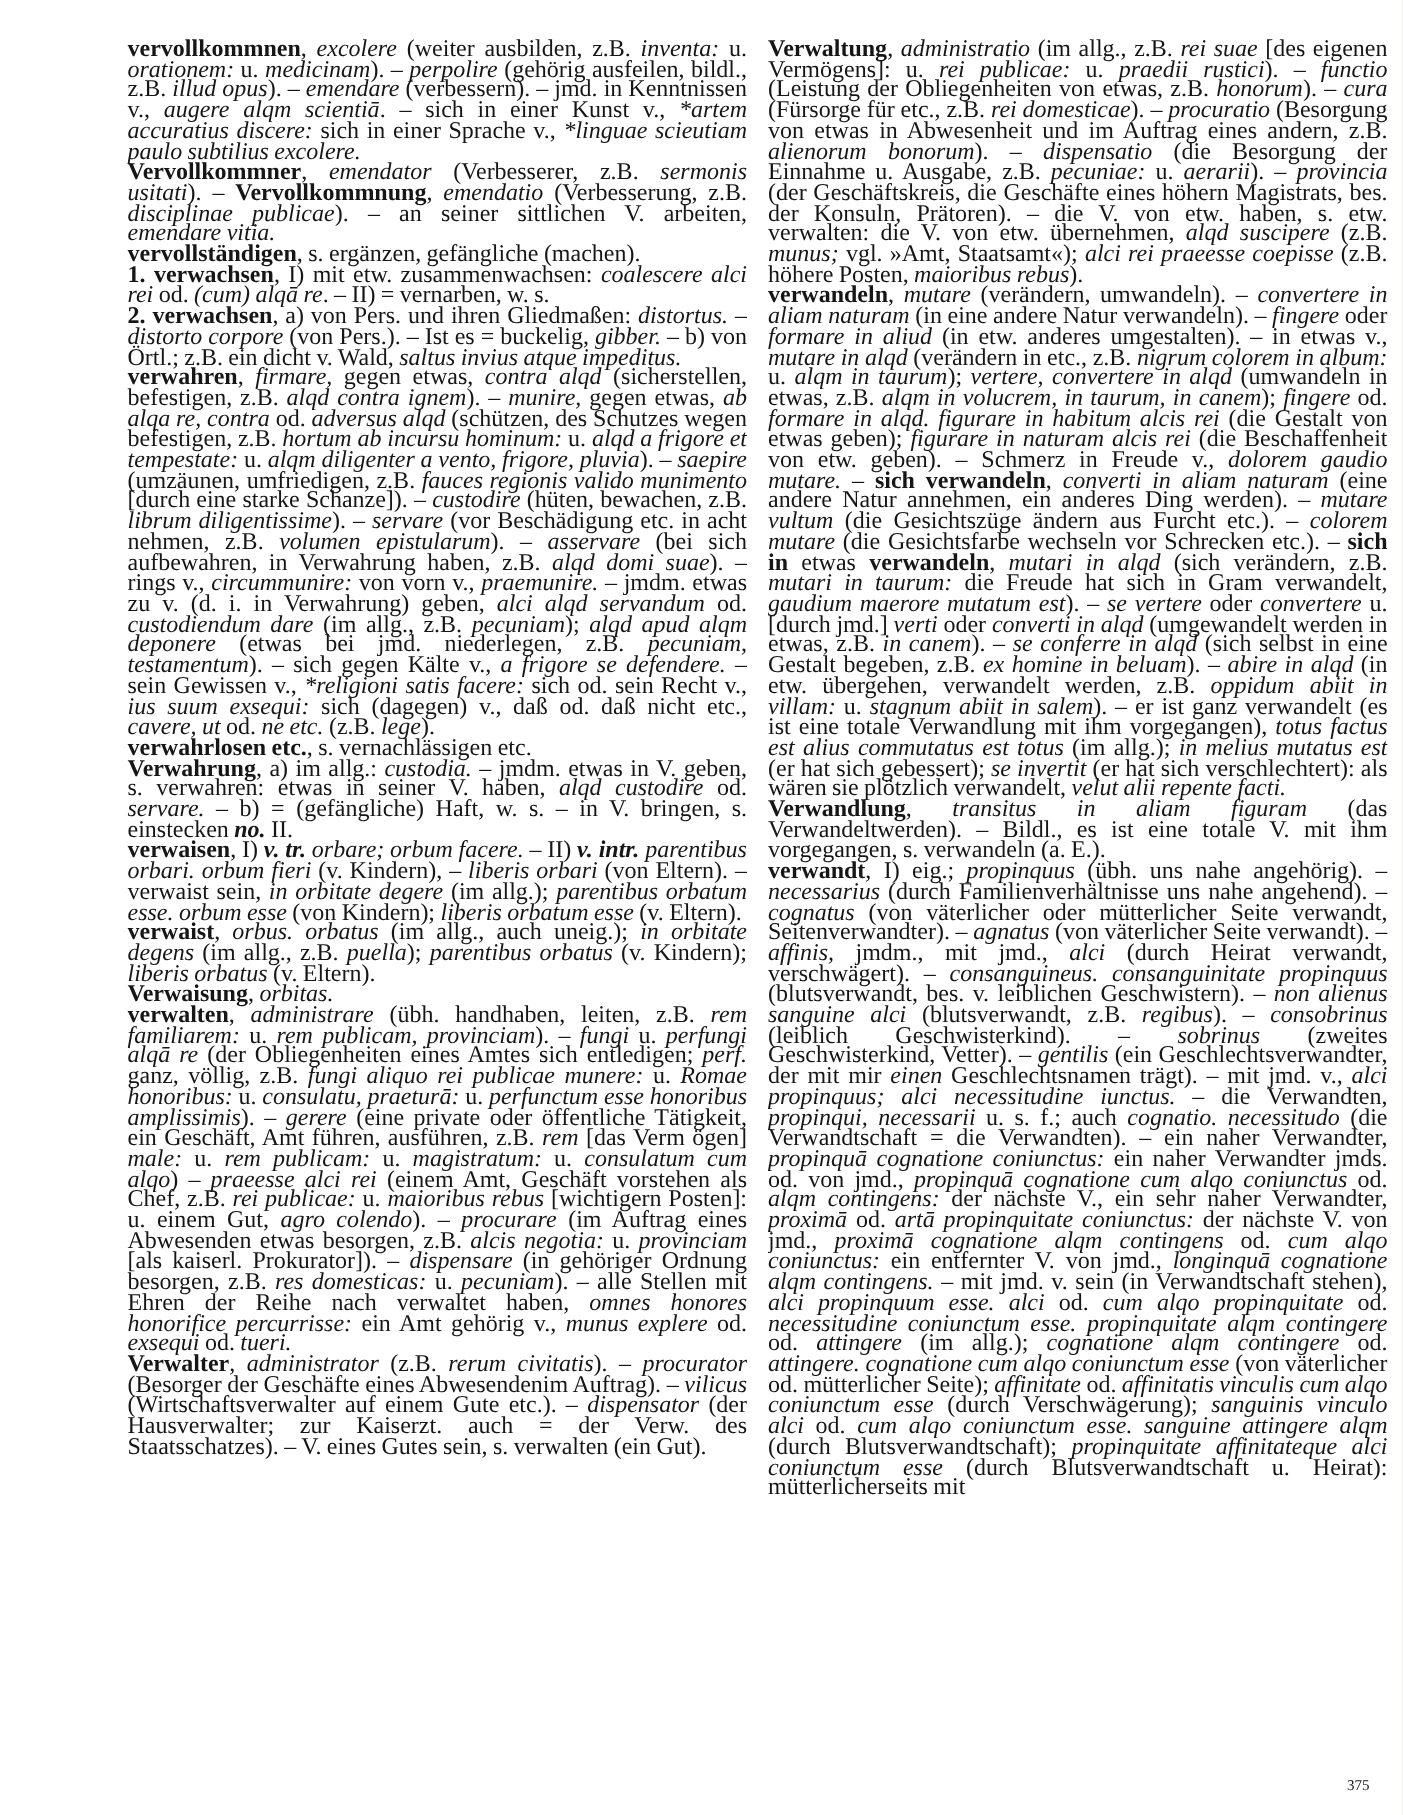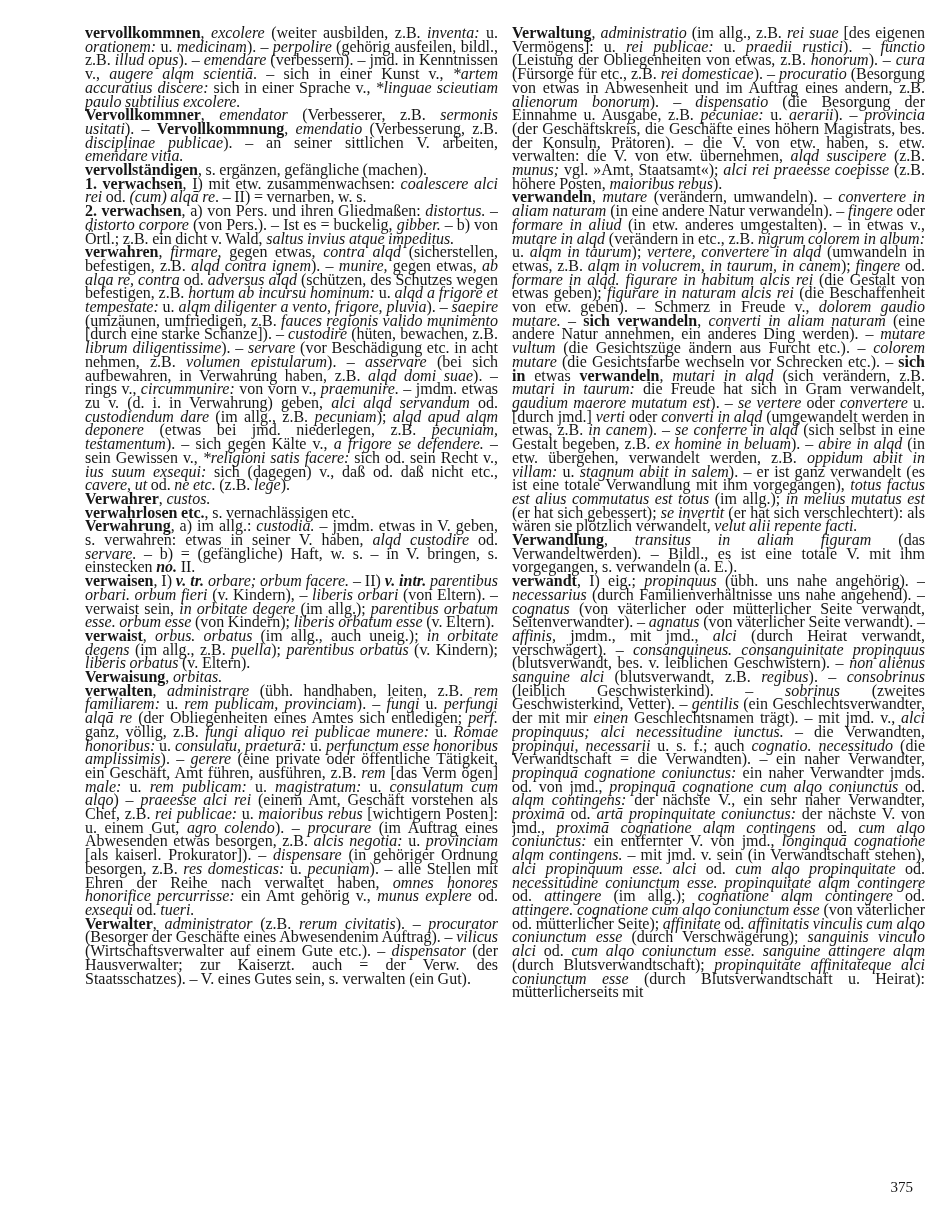--- a/index.html
+++ b/index.html
@@ -33,37 +33,36 @@
     word-spacing:-0.4px;
   }
   .col p.entry{margin:0;padding:0;}
   .r-b{font-weight:bold;font-style:normal;}
   .r-i{font-style:italic;font-weight:normal;}
   .r-bi{font-weight:bold;font-style:italic;}
   .r-n{font-weight:normal;font-style:normal;}
   .page-number{
     position:absolute;
     right:22px;bottom:14px;
-    font-size:15px;
+    font-size:10px;
     color:#161616;
   }
 </style>
 </head>
 <body>
 
 <div class="page">
   <div class="columns">
     <div class="col">
         <p class="entry"><span class="r-b">vervollkommnen</span><span class="r-n">, </span><span class="r-i">excolere</span><span class="r-n"> (weiter ausbilden, z.B. </span><span class="r-i">inventa:</span><span class="r-n"> u. </span><span class="r-i">orationem:</span><span class="r-n"> u. </span><span class="r-i">medicinam</span><span class="r-n">). – </span><span class="r-i">perpolire</span><span class="r-n"> (gehörig ausfeilen, bildl., z.B. </span><span class="r-i">illud opus</span><span class="r-n">). – </span><span class="r-i">emendare</span><span class="r-n"> (verbessern). – jmd. in Kenntnissen v., </span><span class="r-i">augere alqm scientiā</span><span class="r-n">. – sich in einer Kunst v., </span><span class="r-i">*artem accuratius discere:</span><span class="r-n"> sich in einer Sprache v., </span><span class="r-i">*linguae scieutiam paulo subtilius excolere.</span></p>
         <p class="entry"><span class="r-b">Vervollkommner</span><span class="r-n">, </span><span class="r-i">emendator</span><span class="r-n"> (Verbesserer, z.B. </span><span class="r-i">sermonis usitati</span><span class="r-n">). – </span><span class="r-b">Vervollkommnung</span><span class="r-n">, </span><span class="r-i">emendatio</span><span class="r-n"> (Verbesserung, z.B. </span><span class="r-i">disciplinae publicae</span><span class="r-n">). – an seiner sittlichen V. arbeiten, </span><span class="r-i">emendare vitia.</span></p>
         <p class="entry"><span class="r-b">vervollständigen</span><span class="r-n">, s. ergänzen, gefängliche (machen).</span></p>
         <p class="entry"><span class="r-b">1. verwachsen</span><span class="r-n">, I) mit etw. zusammenwachsen: </span><span class="r-i">coalescere alci rei</span><span class="r-n"> od. </span><span class="r-i">(cum) alqā re</span><span class="r-n">. – II) = vernarben, w. s.</span></p>
         <p class="entry"><span class="r-b">2. verwachsen</span><span class="r-n">, a) von Pers. und ihren Gliedmaßen: </span><span class="r-i">distortus.</span><span class="r-n"> – </span><span class="r-i">distorto corpore</span><span class="r-n"> (von Pers.). – Ist es = buckelig, </span><span class="r-i">gibber.</span><span class="r-n"> – b) von Örtl.; z.B. ein dicht v. Wald, </span><span class="r-i">saltus invius atque impeditus.</span></p>
         <p class="entry"><span class="r-b">verwahren</span><span class="r-n">, </span><span class="r-i">firmare,</span><span class="r-n"> gegen etwas, </span><span class="r-i">contra alqd</span><span class="r-n"> (sicherstellen, befestigen, z.B. </span><span class="r-i">alqd contra ignem</span><span class="r-n">). – </span><span class="r-i">munire,</span><span class="r-n"> gegen etwas, </span><span class="r-i">ab alqa re, contra</span><span class="r-n"> od. </span><span class="r-i">adversus alqd</span><span class="r-n"> (schützen, des Schutzes wegen befestigen, z.B. </span><span class="r-i">hortum ab incursu hominum:</span><span class="r-n"> u. </span><span class="r-i">alqd a frigore et tempestate:</span><span class="r-n"> u. </span><span class="r-i">alqm diligenter a vento, frigore, pluvia</span><span class="r-n">). – </span><span class="r-i">saepire</span><span class="r-n"> (umzäunen, umfriedigen, z.B. </span><span class="r-i">fauces regionis valido munimento</span><span class="r-n"> [durch eine starke Schanze]). – </span><span class="r-i">custodire</span><span class="r-n"> (hüten, bewachen, z.B. </span><span class="r-i">librum diligentissime</span><span class="r-n">). – </span><span class="r-i">servare</span><span class="r-n"> (vor Beschädigung etc. in acht nehmen, z.B. </span><span class="r-i">volumen epistularum</span><span class="r-n">). – </span><span class="r-i">asservare</span><span class="r-n"> (bei sich aufbewahren, in Verwahrung haben, z.B. </span><span class="r-i">alqd domi suae</span><span class="r-n">). – rings v., </span><span class="r-i">circummunire:</span><span class="r-n"> von vorn v., </span><span class="r-i">praemunire.</span><span class="r-n"> – jmdm. etwas zu v. (d. i. in Verwahrung) geben, </span><span class="r-i">alci alqd servandum</span><span class="r-n"> od. </span><span class="r-i">custodiendum dare</span><span class="r-n"> (im allg., z.B. </span><span class="r-i">pecuniam</span><span class="r-n">); </span><span class="r-i">alqd apud alqm deponere</span><span class="r-n"> (etwas bei jmd. niederlegen, z.B. </span><span class="r-i">pecuniam, testamentum</span><span class="r-n">). – sich gegen Kälte v., </span><span class="r-i">a frigore se defendere.</span><span class="r-n"> – sein Gewissen v., </span><span class="r-i">*religioni satis facere:</span><span class="r-n"> sich od. sein Recht v., </span><span class="r-i">ius suum exsequi:</span><span class="r-n"> sich (dagegen) v., daß od. daß nicht etc., </span><span class="r-i">cavere, ut</span><span class="r-n"> od. </span><span class="r-i">ne etc.</span><span class="r-n"> (z.B. </span><span class="r-i">lege</span><span class="r-n">).</span></p>
-        <p class="entry"><span class="r-b">Verwahrer</span><span class="r-n">, </span><span class="r-i">custos.</span></p>
         <p class="entry"><span class="r-b">verwahrlosen etc.</span><span class="r-n">, s. vernachlässigen etc.</span></p>
         <p class="entry"><span class="r-b">Verwahrung</span><span class="r-n">, a) im allg.: </span><span class="r-i">custodia.</span><span class="r-n"> – jmdm. etwas in V. geben, s. verwahren: etwas in seiner V. haben, </span><span class="r-i">alqd custodire</span><span class="r-n"> od. </span><span class="r-i">servare.</span><span class="r-n"> – b) = (gefängliche) Haft, w. s. – in V. bringen, s. einstecken </span><span class="r-bi">no.</span><span class="r-n"> II.</span></p>
         <p class="entry"><span class="r-b">verwaisen</span><span class="r-n">, I) </span><span class="r-bi">v. tr.</span><span class="r-n"> </span><span class="r-i">orbare; orbum facere.</span><span class="r-n"> – II) </span><span class="r-bi">v. intr.</span><span class="r-n"> </span><span class="r-i">parentibus orbari. orbum fieri</span><span class="r-n"> (v. Kindern), – </span><span class="r-i">liberis orbari</span><span class="r-n"> (von Eltern). – verwaist sein, </span><span class="r-i">in orbitate degere</span><span class="r-n"> (im allg.); </span><span class="r-i">parentibus orbatum esse. orbum esse</span><span class="r-n"> (von Kindern); </span><span class="r-i">liberis orbatum esse</span><span class="r-n"> (v. Eltern).</span></p>
         <p class="entry"><span class="r-b">verwaist</span><span class="r-n">, </span><span class="r-i">orbus. orbatus</span><span class="r-n"> (im allg., auch uneig.); </span><span class="r-i">in orbitate degens</span><span class="r-n"> (im allg., z.B. </span><span class="r-i">puella</span><span class="r-n">); </span><span class="r-i">parentibus orbatus</span><span class="r-n"> (v. Kindern); </span><span class="r-i">liberis orbatus</span><span class="r-n"> (v. Eltern).</span></p>
         <p class="entry"><span class="r-b">Verwaisung</span><span class="r-n">, </span><span class="r-i">orbitas.</span></p>
         <p class="entry"><span class="r-b">verwalten</span><span class="r-n">, </span><span class="r-i">administrare</span><span class="r-n"> (übh. handhaben, leiten, z.B. </span><span class="r-i">rem familiarem:</span><span class="r-n"> u. </span><span class="r-i">rem publicam, provinciam</span><span class="r-n">). – </span><span class="r-i">fungi</span><span class="r-n"> u. </span><span class="r-i">perfungi alqā re</span><span class="r-n"> (der Obliegenheiten eines Amtes sich entledigen; </span><span class="r-i">perf.</span><span class="r-n"> ganz, völlig, z.B. </span><span class="r-i">fungi aliquo rei publicae munere:</span><span class="r-n"> u. </span><span class="r-i">Romae honoribus:</span><span class="r-n"> u. </span><span class="r-i">consulatu, praeturā:</span><span class="r-n"> u. </span><span class="r-i">perfunctum esse honoribus amplissimis</span><span class="r-n">). – </span><span class="r-i">gerere</span><span class="r-n"> (eine private oder öffentliche Tätigkeit, ein Geschäft, Amt führen, ausführen, z.B. </span><span class="r-i">rem</span><span class="r-n"> [das Verm ögen] </span><span class="r-i">male:</span><span class="r-n"> u. </span><span class="r-i">rem publicam:</span><span class="r-n"> u. </span><span class="r-i">magistratum:</span><span class="r-n"> u. </span><span class="r-i">consulatum cum alqo</span><span class="r-n">) – </span><span class="r-i">praeesse alci rei</span><span class="r-n"> (einem Amt, Geschäft vorstehen als Chef, z.B. </span><span class="r-i">rei publicae:</span><span class="r-n"> u. </span><span class="r-i">maioribus rebus</span><span class="r-n"> [wichtigern Posten]: u. einem Gut, </span><span class="r-i">agro colendo</span><span class="r-n">). – </span><span class="r-i">procurare</span><span class="r-n"> (im Auftrag eines Abwesenden etwas besorgen, z.B. </span><span class="r-i">alcis negotia:</span><span class="r-n"> u. </span><span class="r-i">provinciam</span><span class="r-n"> [als kaiserl. Prokurator]). – </span><span class="r-i">dispensare</span><span class="r-n"> (in gehöriger Ordnung besorgen, z.B. </span><span class="r-i">res domesticas:</span><span class="r-n"> u. </span><span class="r-i">pecuniam</span><span class="r-n">). – alle Stellen mit Ehren der Reihe nach verwaltet haben, </span><span class="r-i">omnes honores honorifice percurrisse:</span><span class="r-n"> ein Amt gehörig v., </span><span class="r-i">munus explere</span><span class="r-n"> od. </span><span class="r-i">exsequi</span><span class="r-n"> od. </span><span class="r-i">tueri.</span></p>
         <p class="entry"><span class="r-b">Verwalter</span><span class="r-n">, </span><span class="r-i">administrator</span><span class="r-n"> (z.B. </span><span class="r-i">rerum civitatis</span><span class="r-n">). – </span><span class="r-i">procurator</span><span class="r-n"> (Besorger der Geschäfte eines Abwesendenim Auftrag). – </span><span class="r-i">vilicus</span><span class="r-n"> (Wirtschaftsverwalter auf einem Gute etc.). – </span><span class="r-i">dispensator</span><span class="r-n"> (der Hausverwalter; zur Kaiserzt. auch = der Verw. des Staatsschatzes). – V. eines Gutes sein, s. verwalten (ein Gut).</span></p>
       </div>
     <div class="col">
         <p class="entry"><span class="r-b">Verwaltung</span><span class="r-n">, </span><span class="r-i">administratio</span><span class="r-n"> (im allg., z.B. </span><span class="r-i">rei suae</span><span class="r-n"> [des eigenen Vermögens]: u. </span><span class="r-i">rei publicae:</span><span class="r-n"> u. </span><span class="r-i">praedii rustici</span><span class="r-n">). – </span><span class="r-i">functio</span><span class="r-n"> (Leistung der Obliegenheiten von etwas, z.B. </span><span class="r-i">honorum</span><span class="r-n">). – </span><span class="r-i">cura</span><span class="r-n"> (Fürsorge für etc., z.B. </span><span class="r-i">rei domesticae</span><span class="r-n">). – </span><span class="r-i">procuratio</span><span class="r-n"> (Besorgung von etwas in Abwesenheit und im Auftrag eines andern, z.B. </span><span class="r-i">alienorum bonorum</span><span class="r-n">). – </span><span class="r-i">dispensatio</span><span class="r-n"> (die Besorgung der Einnahme u. Ausgabe, z.B. </span><span class="r-i">pecuniae:</span><span class="r-n"> u. </span><span class="r-i">aerarii</span><span class="r-n">). – </span><span class="r-i">provincia</span><span class="r-n"> (der Geschäftskreis, die Geschäfte eines höhern Magistrats, bes. der Konsuln, Prätoren). – die V. von etw. haben, s. etw. verwalten: die V. von etw. übernehmen, </span><span class="r-i">alqd suscipere</span><span class="r-n"> (z.B. </span><span class="r-i">munus;</span><span class="r-n"> vgl. »Amt, Staatsamt«); </span><span class="r-i">alci rei praeesse coepisse</span><span class="r-n"> (z.B. höhere Posten, </span><span class="r-i">maioribus rebus</span><span class="r-n">).</span></p>

